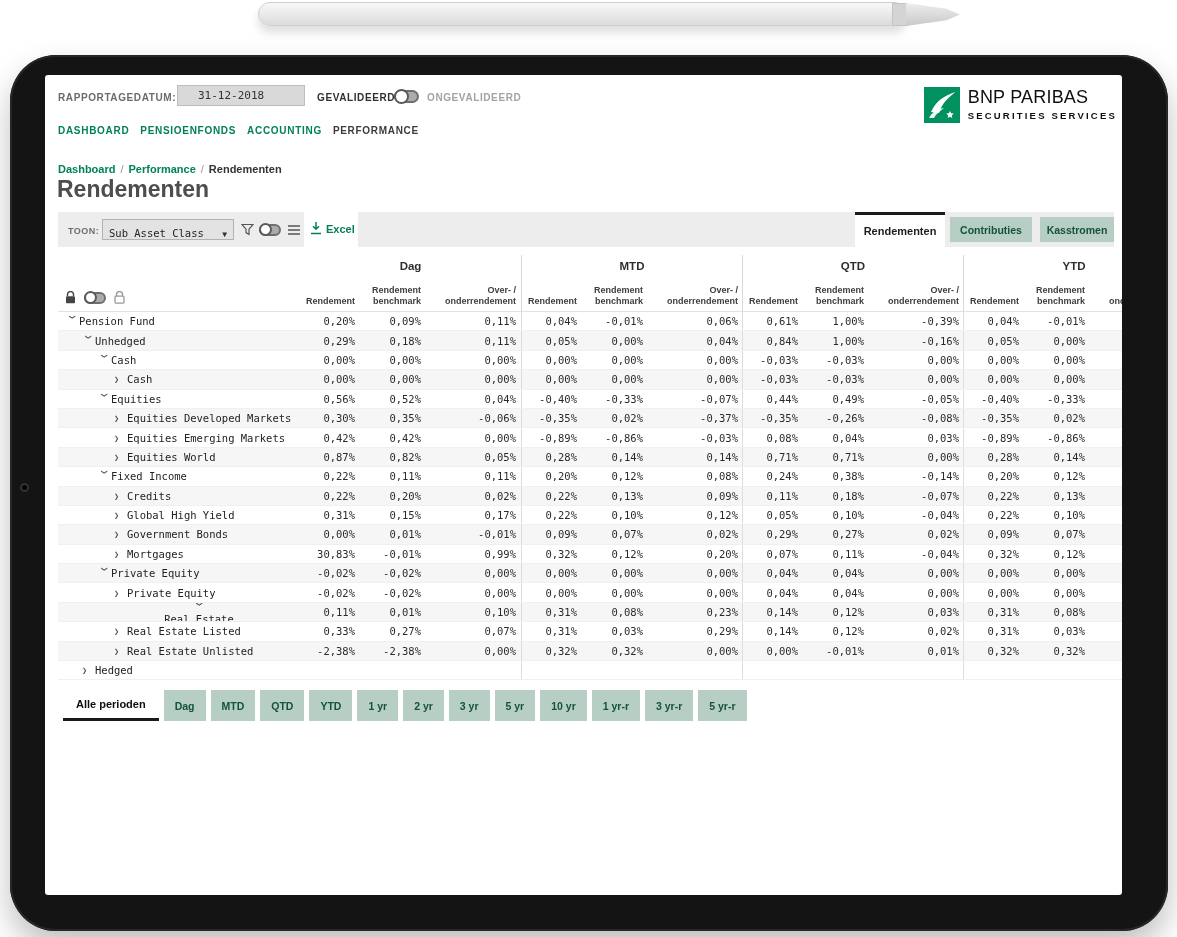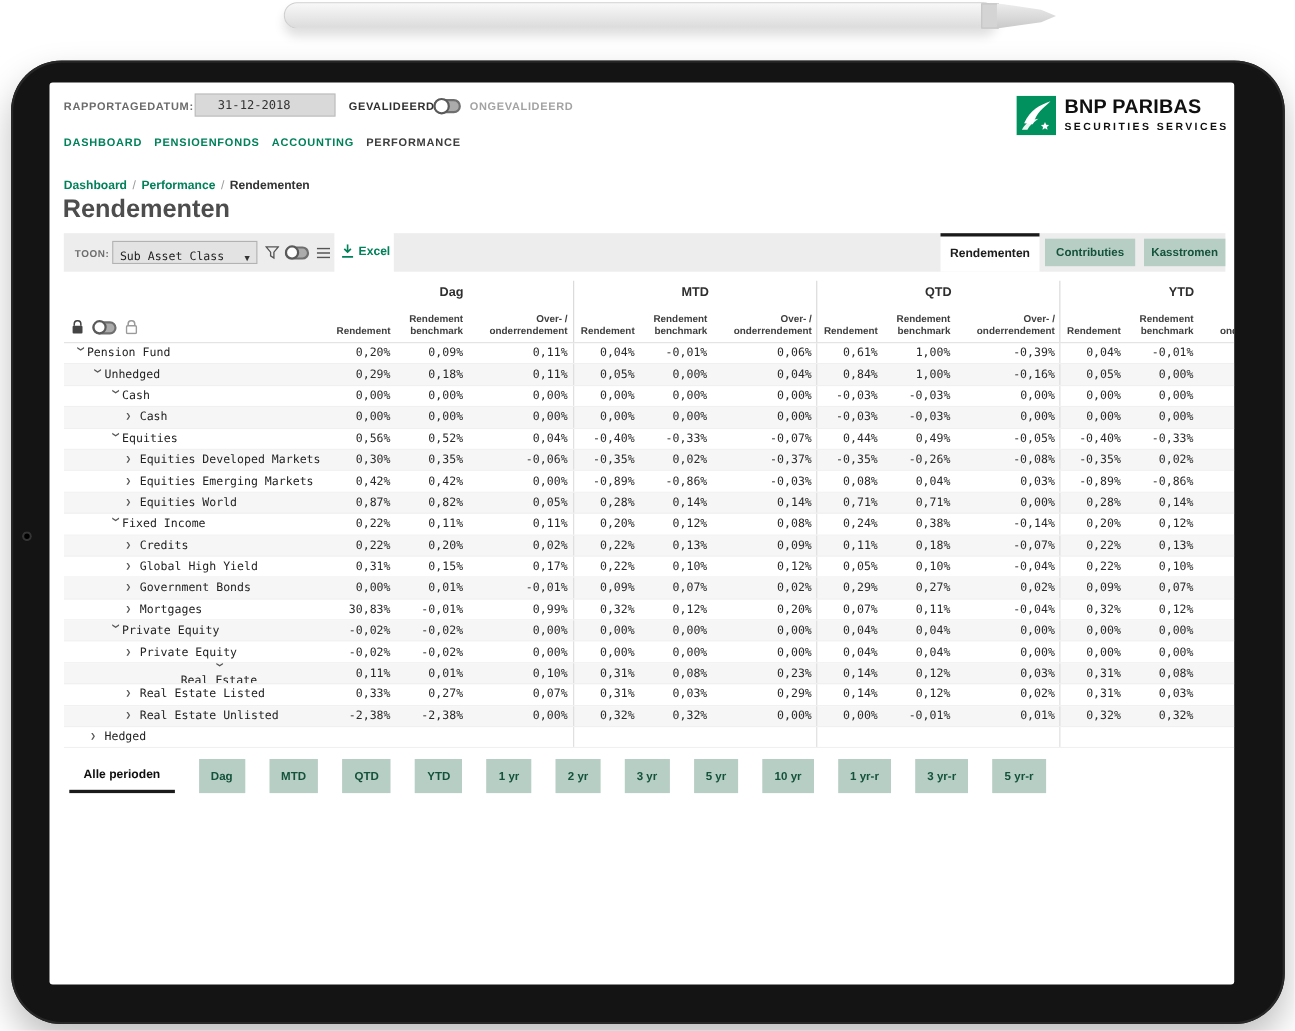--- a/index.html
+++ b/index.html
@@ -29,21 +29,21 @@
   .date-input{position:absolute;left:132px;top:10px;width:128px;height:21px;background:#d9d9d9;
     border:1px solid #bdbdbd;display:flex;align-items:center;padding-left:20px;
     font-family:"DejaVu Sans Mono",monospace;font-size:11px;color:#333}
   .val-label{position:absolute;left:272px;top:17px;font-size:10px;font-weight:bold;letter-spacing:.6px;color:#2f2f2f}
   .toggle{width:25px;height:13px;border:2px solid #6f6f6f;border-radius:8px;background:#ababab;position:relative;cursor:pointer}
   .toggle .knob{position:absolute;left:-2px;top:-3px;width:15px;height:15px;border-radius:50%;
     background:#fff;border:2px solid #5a5a5a}
   .toggle-validated{position:absolute;left:349px;top:15px}
   .unval-label{position:absolute;left:382px;top:17px;font-size:10px;font-weight:bold;letter-spacing:.6px;color:#a3a3a3}
   .logo{position:absolute;right:5px;top:12px;display:flex;align-items:flex-start;gap:8px}
-  .logo-text .l1{font-size:18px;font-weight:700;color:#101010;letter-spacing:.2px;line-height:1;margin-top:1px}
+  .logo-text .l1{font-size:18px;font-weight:400;color:#101010;letter-spacing:.2px;line-height:1;margin-top:1px}
   .logo-text .l2{font-size:9.5px;font-weight:bold;color:#101010;letter-spacing:2.2px;margin-top:4px}
 
   .main-nav{position:absolute;left:13px;top:50px;display:flex;gap:11px}
   .nav-item{font-size:10px;font-weight:bold;letter-spacing:.7px;color:#00815a;text-decoration:none;cursor:pointer}
   .nav-item.active{color:#3c3c3c}
 
   .breadcrumb{position:absolute;left:13px;top:88px;display:flex;gap:5px;font-size:11px;font-weight:bold}
   .crumb{color:#00815a;cursor:pointer}
   .crumb.current{color:#333;cursor:default}
   .crumb-sep{color:#999;font-weight:normal}
@@ -92,21 +92,21 @@
     font-family:"DejaVu Sans Mono",monospace;font-size:10.5px;color:#222;overflow:hidden;white-space:nowrap}
   .chev{flex:none;width:13px;font-size:8.5px;color:#555;display:inline-block;text-align:left}
   .chev.open{transform:rotate(90deg)}
   .r-grp{width:221px;flex:none;display:flex;height:100%;align-items:center}
   .r-grp.g1,.r-grp.g2,.r-grp.g3{border-left:1px solid #ddd}
   .r-c{flex:none;text-align:right;padding-right:5px;font-family:"DejaVu Sans Mono",monospace;
     font-size:10.5px;color:#2a2a2a;white-space:nowrap;overflow:hidden}
   .r-c.c0{width:60px}.r-c.c1{width:66px}.r-c.c2{width:95px}
 
   
-  .period-bar{position:absolute;left:18px;top:615px;display:flex;gap:22px;height:31px;align-items:stretch}
+  .period-bar{position:absolute;left:18px;top:615px;display:flex;gap:5px;height:31px;align-items:stretch}
   .pb-btn{flex:none;padding:0 11px;background:#b7cec4;border:none;color:#14523b;font-weight:bold;
     font-size:10.5px;font-family:"Liberation Sans",sans-serif;cursor:pointer}
   .pb-btn.active{background:#fff;color:#0f0f0f;font-size:11px;border-bottom:3px solid #1a1a1a;padding:0 13px}
 </style>
 </head>
 <body>
 
 <div class="stage">
 
   <div class="pen-body"></div>

